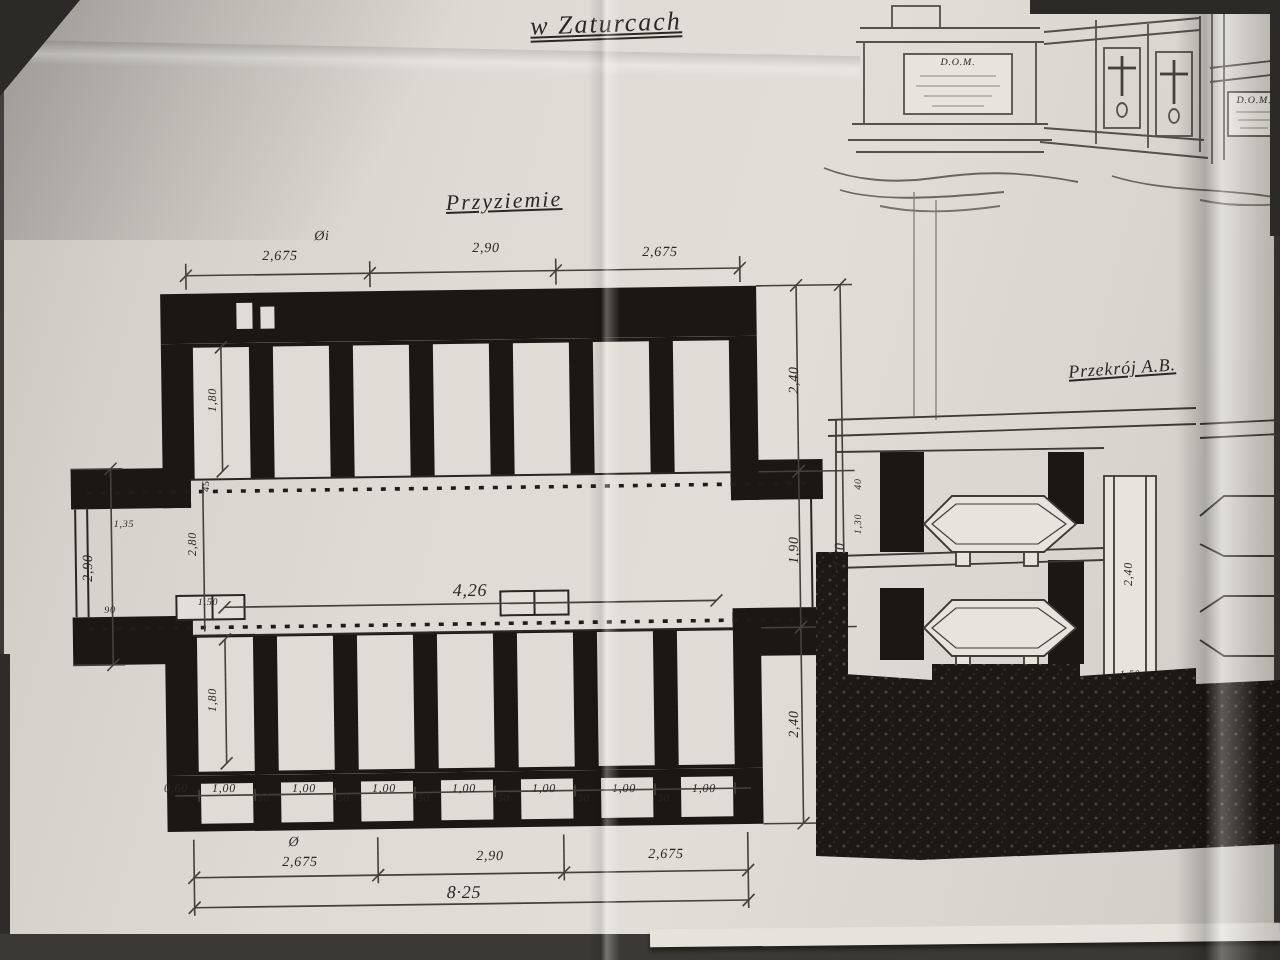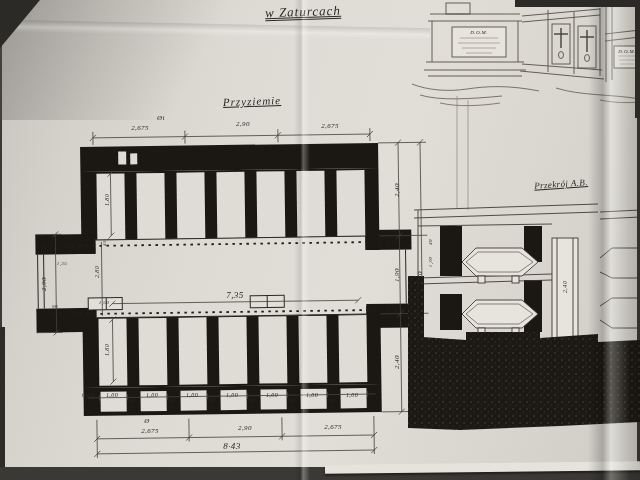--- a/index.html
+++ b/index.html
@@ -272,42 +272,42 @@
   <span class="lbl t9 ul r4" style="left:561px;top:184px">Przekrój A.B.</span>
 
   <span class="lbl t7" style="left:140px;top:128px">2,675</span>
   <span class="lbl t7" style="left:243px;top:124px">2,90</span>
   <span class="lbl t7" style="left:330px;top:126px">2,675</span>
   <span class="lbl t7" style="left:161px;top:118px">Øi</span>
 
   <span class="lbl t7" style="left:150px;top:431px">2,675</span>
   <span class="lbl t7" style="left:245px;top:428px">2,90</span>
   <span class="lbl t7" style="left:333px;top:427px">2,675</span>
-  <span class="lbl t9" style="left:232px;top:446px">8·43</span>
+  <span class="lbl t9" style="left:232px;top:446px">8·25</span>
   <span class="lbl t7" style="left:147px;top:421px">Ø</span>
 
   <span class="lbl t6" style="left:112px;top:395px">1,00</span>
   <span class="lbl t6" style="left:152px;top:395px">1,00</span>
   <span class="lbl t6" style="left:192px;top:395px">1,00</span>
   <span class="lbl t6" style="left:232px;top:395px">1,00</span>
   <span class="lbl t6" style="left:272px;top:395px">1,00</span>
   <span class="lbl t6" style="left:312px;top:395px">1,00</span>
   <span class="lbl t6" style="left:352px;top:395px">1,00</span>
   <span class="lbl t5" style="left:132px;top:400px">50</span>
   <span class="lbl t5" style="left:172px;top:400px">50</span>
   <span class="lbl t5" style="left:212px;top:400px">50</span>
   <span class="lbl t5" style="left:252px;top:400px">50</span>
   <span class="lbl t5" style="left:292px;top:400px">50</span>
   <span class="lbl t5" style="left:332px;top:400px">50</span>
   <span class="lbl t6" style="left:88px;top:395px">0,60</span>
 
   <span class="lbl t6 v" style="left:107px;top:200px">1,80</span>
   <span class="lbl t6 v" style="left:107px;top:350px">1,80</span>
   <span class="lbl t5 v" style="left:104px;top:243px">45</span>
-  <span class="lbl t9" style="left:235px;top:295px">7,35</span>
+  <span class="lbl t9" style="left:235px;top:295px">4,26</span>
   <span class="lbl t6 v" style="left:97px;top:272px">2,80</span>
   <span class="lbl t7 v" style="left:44px;top:284px">2,90</span>
   <span class="lbl t5" style="left:62px;top:263px">1,35</span>
   <span class="lbl t5" style="left:55px;top:306px">90</span>
   <span class="lbl t5" style="left:104px;top:302px">1,50</span>
 
   <span class="lbl t7 v" style="left:397px;top:190px">2,40</span>
   <span class="lbl t7 v" style="left:397px;top:275px">1,90</span>
   <span class="lbl t7 v" style="left:397px;top:362px">2,40</span>
   <span class="lbl t7 v" style="left:420px;top:278px">7,70</span>

